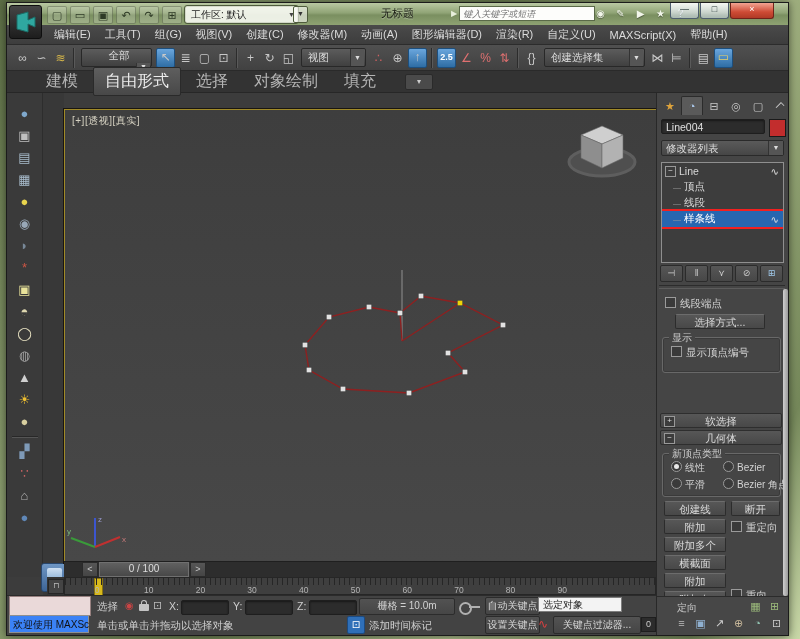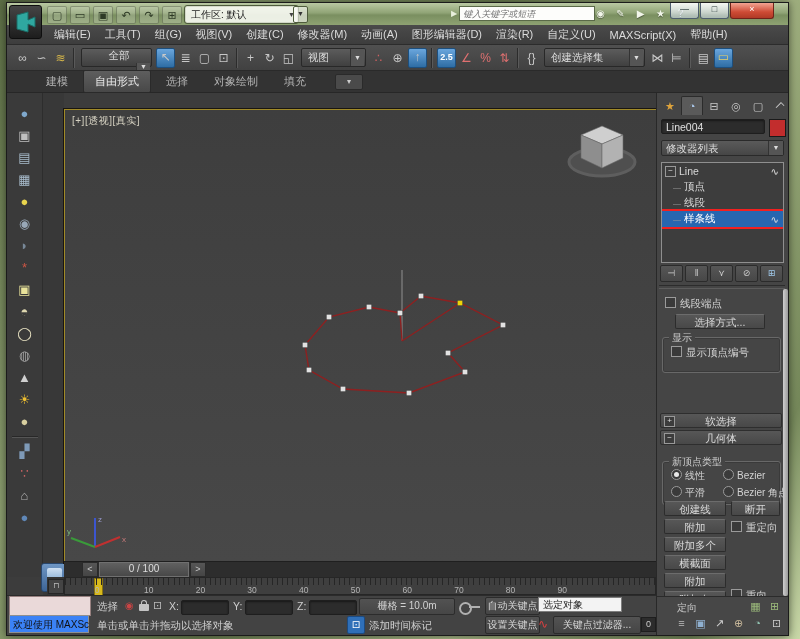--- a/index.html
+++ b/index.html
@@ -49,21 +49,21 @@
   .tb-icon.active{background:linear-gradient(#6aa6dd,#2e6da4);border:1px solid #1d4f7e;line-height:16px;}
   .tb-icon.snap{font-size:9px;font-weight:bold;color:#fff;}
   .tb-dd{height:17px;background:linear-gradient(#5c5c5c,#404040);border:1px solid #282828;border-radius:2px;
     color:#ddd;font-size:10.5px;display:flex;align-items:center;padding:0 1px 0 6px;margin:0 3px;flex:none;}
   .tb-dd .arr{margin-left:auto;background:#555;border-left:1px solid #333;padding:0 3px;font-size:7px;height:100%;
     display:flex;align-items:center;}
   .tb-sep{width:1px;height:20px;background:#2c2c2c;border-right:1px solid #5a5a5a;margin:0 3px;flex:none;}
   
   #ribbon{position:absolute;left:0;top:68px;width:100%;height:22px;background:#333;
     border-bottom:1px solid #272727;display:flex;align-items:center;padding-left:28px;box-sizing:border-box;}
-  .ribbon-tab{padding:3px 11px;font-size:11px;color:#b4b4b4;margin-right:4px;}
+  .ribbon-tab{padding:3px 11px;font-size:16px;color:#b4b4b4;margin-right:4px;}
   .ribbon-tab.active{background:linear-gradient(#5e5e5e,#484848);border:1px solid #2a2a2a;border-radius:2px;color:#ececec;}
   #ribbon-more{width:26px;height:14px;background:#4a4a4a;border:1px solid #2a2a2a;border-radius:2px;
     color:#ccc;font-size:8px;text-align:center;line-height:13px;margin-left:14px;}
   
   #lefttb{position:absolute;left:0;top:90px;width:36px;height:484px;background:#3a3a3a;border-right:1px solid #2d2d2d;
     display:flex;flex-direction:column;align-items:center;padding-top:10px;box-sizing:border-box;}
   .lt-icon{width:24px;height:20px;line-height:20px;font-size:13px;text-align:center;margin:1px 0;}
   .lt-sep{width:26px;height:1px;background:#282828;border-bottom:1px solid #555;margin:3px 0;}
   #corner-icon{position:absolute;left:34px;top:560px;width:26px;height:27px;border-radius:3px;
     background:linear-gradient(#6e96c4,#3d6496);border:1px solid #28476e;}
@@ -181,20 +181,21 @@
           <div class="qat-icon">▣</div>
           <div class="qat-icon">↶</div>
           <div class="qat-icon">↷</div>
           <div class="qat-icon">⊞</div>
         </div>
       <div id="ws-dd">
         <span>工作区: 默认</span>
         <span class="arr">▼</span>
       </div>
       <div id="ws-arrow2">▼</div>
+      <div id="title-text">无标题</div>
       <div id="search-wrap">
         <span id="search-arrow">▶</span>
         <input id="search-input" placeholder="键入关键字或短语" style="">
       </div>
       <div id="tbr-icons">
           <div class="tbr-icon">◉</div>
           <div class="tbr-icon">✎</div>
           <div class="tbr-icon">▶</div>
           <div class="tbr-icon">★</div>
           <div class="tbr-icon">?</div>
@@ -458,21 +459,21 @@
 
         <div class="rollout-bar" style="top:124px;">
           <span class="pm">+</span>
           <span>软选择</span>
         </div>
         <div class="rollout-bar" style="top:141px;">
           <span class="pm">−</span>
           <span>几何体</span>
         </div>
 
-        <div class="group" style="left:5px;top:172px;width:117px;height:42px;">
+        <div class="group" style="left:5px;top:164px;width:117px;height:42px;">
           <span class="legend">新顶点类型</span>
           <div class="radio-item" style="left:8px;top:7px;"><span class="radio sel"></span><span>线性</span></div>
           <div class="radio-item" style="left:60px;top:7px;"><span class="radio"></span><span>Bezier</span></div>
           <div class="radio-item" style="left:8px;top:24px;"><span class="radio"></span><span>平滑</span></div>
           <div class="radio-item" style="left:60px;top:24px;"><span class="radio"></span><span>Bezier 角点</span></div>
         </div>
 
         <div class="cp-btn" style="left:7px;top:212px;width:62px;">创建线</div>
         <div class="cp-btn" style="left:74px;top:212px;width:49px;">断开</div>
         <div class="cp-btn" style="left:7px;top:230px;width:62px;">附加</div>

